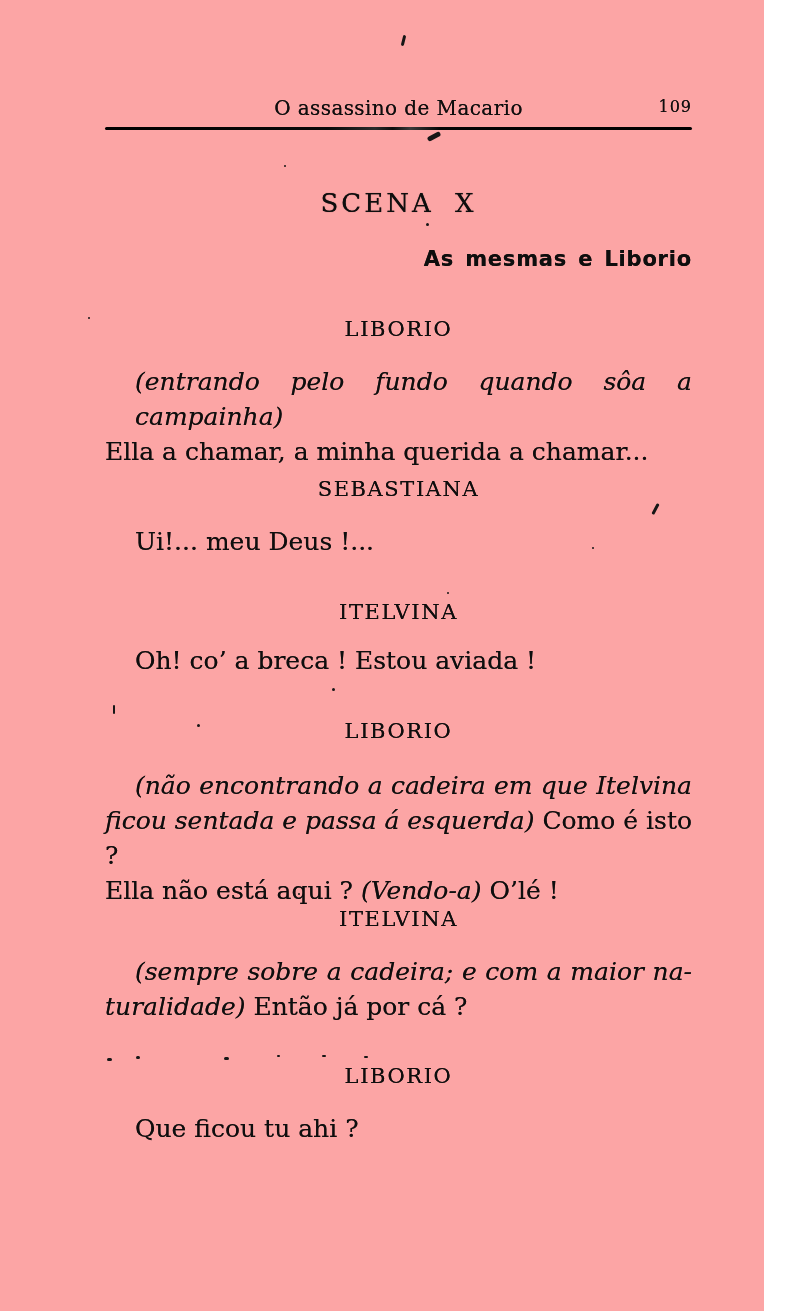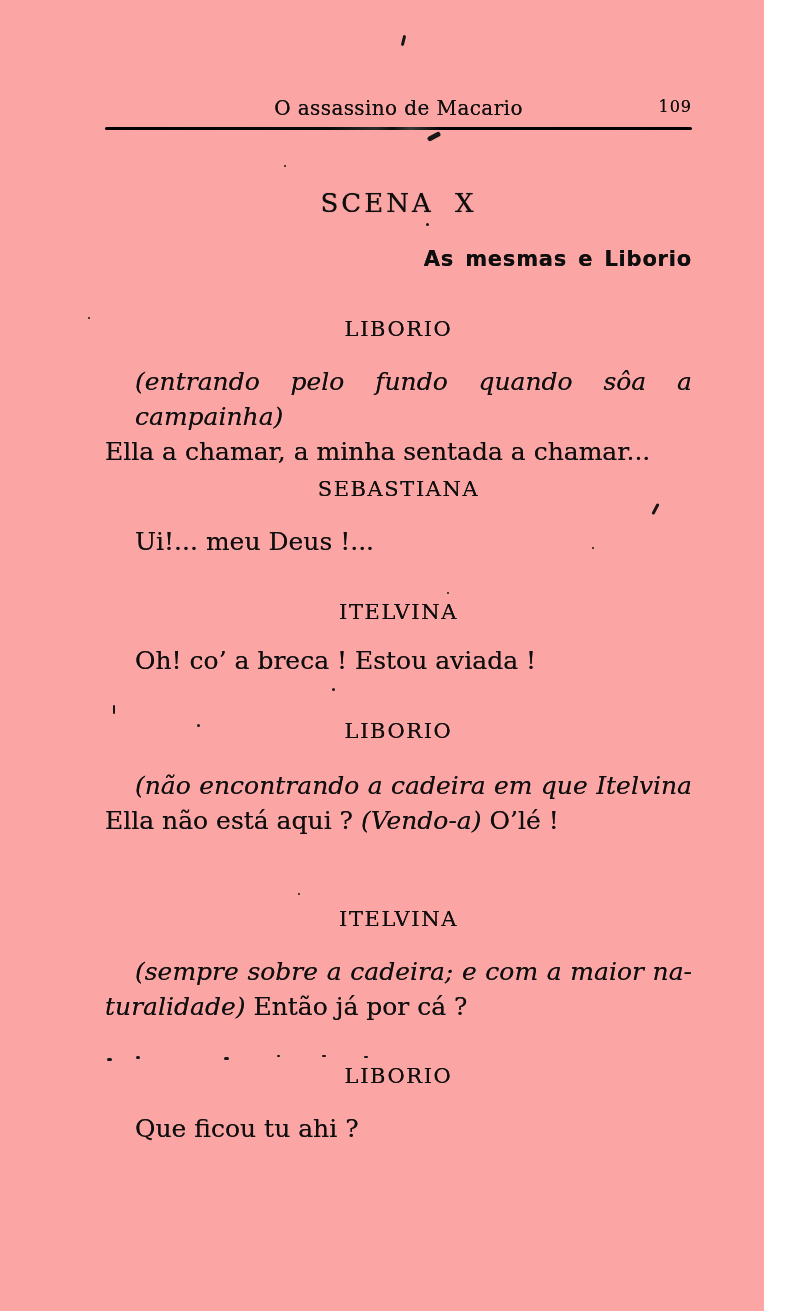--- a/index.html
+++ b/index.html
@@ -143,21 +143,21 @@
   <div class="page-number">109</div>
   <div class="header-rule"></div>
 
   <h1 class="scene-heading">SCENA X</h1>
   <h2 class="scene-subtitle">As mesmas e Liborio</h2>
 
   <section class="speech" style="top:320px">
     <div class="speaker">LIBORIO</div>
     <div class="lines">
       <div class="line ind j"><i>(entrando pelo fundo quando sôa a campainha)</i></div>
-      <div class="line"><span>Ella a chamar, a minha sentada a chamar...</span></div>
+      <div class="line"><span>Ella a chamar, a minha querida a chamar...</span></div>
     </div>
   </section>
 
   <section class="speech" style="top:480px">
     <div class="speaker">SEBASTIANA</div>
     <div class="lines">
       <div class="line ind"><span>Ui!... meu Deus !...</span></div>
     </div>
   </section>
 
@@ -165,20 +165,21 @@
     <div class="speaker">ITELVINA</div>
     <div class="lines" style="margin-top:22px">
       <div class="line ind"><span>Oh! co’ a breca ! Estou aviada !</span></div>
     </div>
   </section>
 
   <section class="speech" style="top:722px">
     <div class="speaker">LIBORIO</div>
     <div class="lines" style="margin-top:28px">
       <div class="line ind j"><i>(não encontrando a cadeira em que Itelvina</i></div>
+      <div class="line j"><i>ficou sentada e passa á esquerda)</i><span> Como é isto ?</span></div>
       <div class="line"><span>Ella não está aqui ? </span><i>(Vendo-a)</i><span> O’lé !</span></div>
     </div>
   </section>
 
   <section class="speech" style="top:910px">
     <div class="speaker">ITELVINA</div>
     <div class="lines">
       <div class="line ind j"><i>(sempre sobre a cadeira; e com a maior na-</i></div>
       <div class="line"><i>turalidade)</i><span> Então já por cá ?</span></div>
     </div>

